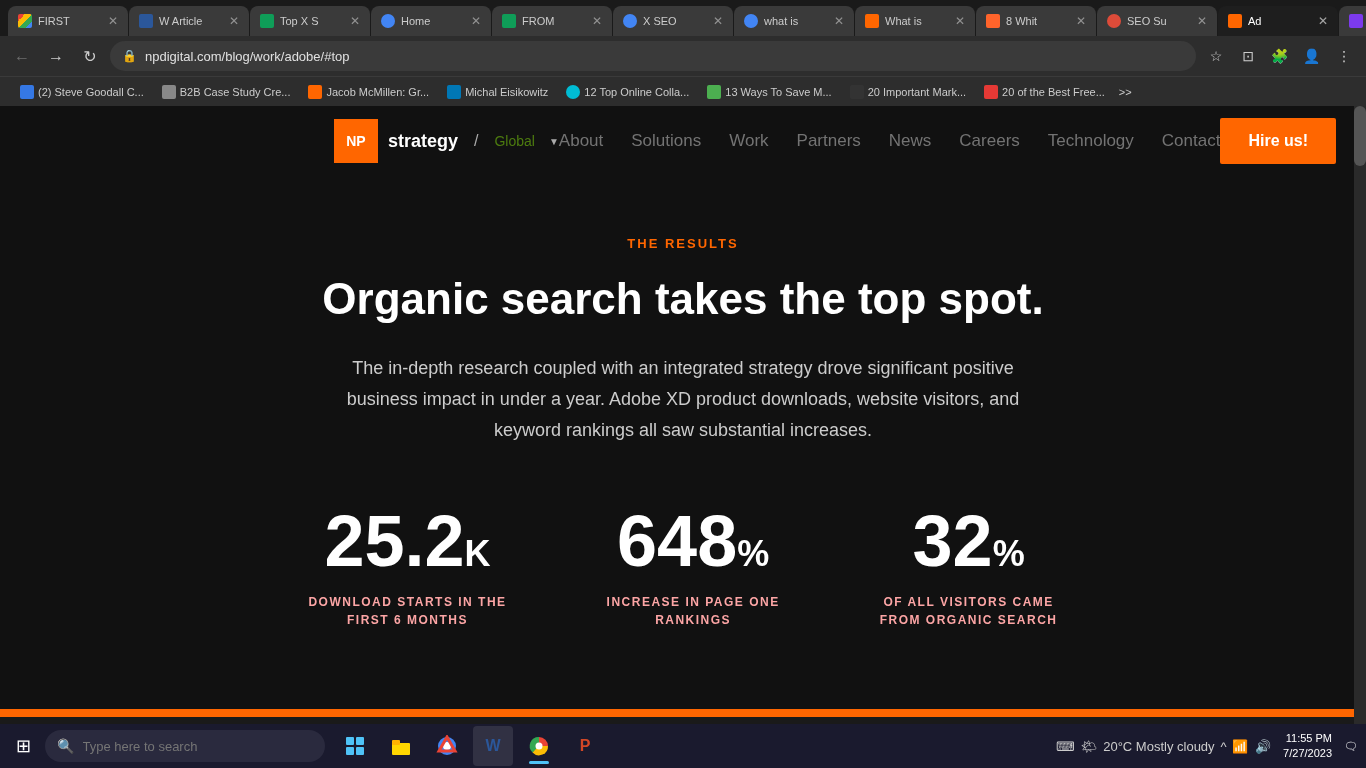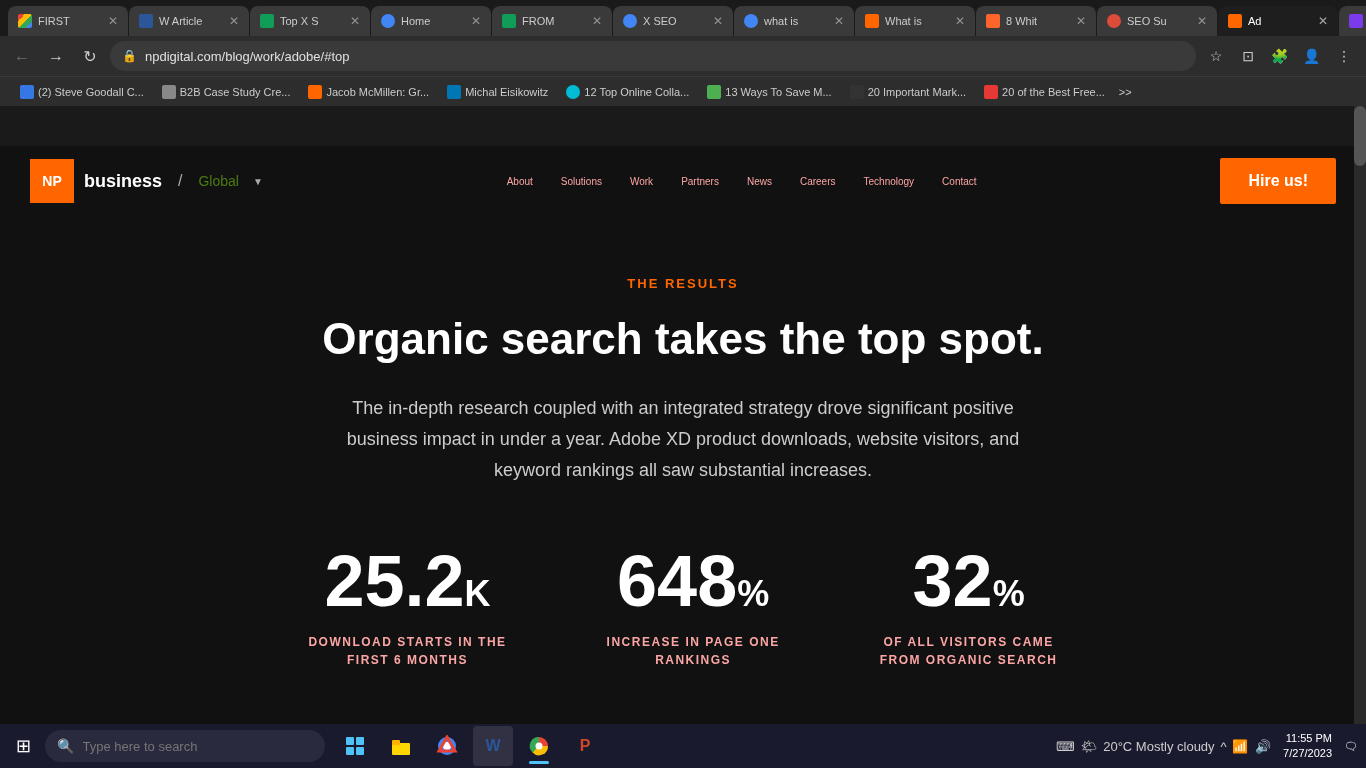--- a/index.html
+++ b/index.html
@@ -56,35 +56,35 @@
       cursor: pointer; white-space: nowrap;
     }
     .more-bookmarks { color: #ccc; font-size: 11px; padding: 0 4px; }
 
     
     .website { background: #111; width: 100%; }
 
     
     .site-nav {
       display: flex; align-items: center; background: #111;
-      height: 70px; padding: 0 30px; justify-content: space-between; margin-top: 40px;
+      height: 70px; padding: 0 30px; justify-content: flex-end;
     }
     .logo-area { display: flex; align-items: center; gap: 10px; }
     .logo-box {
       background: #ff6600; width: 44px; height: 44px;
       display: flex; align-items: center; justify-content: center;
       font-weight: 900; font-size: 14px; color: #fff; border: 2px solid #ff6600;
     }
     .logo-text { color: #fff; font-size: 18px; font-weight: 600; }
     .logo-separator { color: #aaa; margin: 0 6px; }
     .logo-global { color: #4d7c0f; font-size: 14px; }
     .logo-dropdown { color: #aaa; font-size: 10px; margin-left: 4px; }
 
     .nav-links { display: flex; align-items: center; gap: 28px; }
-    .nav-link { color: #fca5a5; font-size: 10px; text-decoration: none; cursor: pointer; }
+    .nav-link { color: #737373; font-size: 17px; text-decoration: none; cursor: pointer; }
 
     .hire-btn {
       background: #ff6600; color: #fff; border: none;
       padding: 14px 28px; font-size: 16px; font-weight: 600;
       cursor: pointer; border-radius: 2px;
     }
 
     
     .main-content {
       background: #111; text-align: center;
@@ -310,21 +310,21 @@
     </div>
     <span class="more-bookmarks">&gt;&gt;</span>
   </div>
 </div>
 
 <div class="website">
 
   <nav class="site-nav">
     <div class="logo-area">
       <div class="logo-box">NP</div>
-      <span class="logo-text">business</span>
+      <span class="logo-text">strategy</span>
       <span class="logo-separator">/</span>
       <span class="logo-global">Global</span>
       <span class="logo-dropdown">▼</span>
     </div>
     <div class="nav-links">
       <a class="nav-link">About</a>
       <a class="nav-link">Solutions</a>
       <a class="nav-link">Work</a>
       <a class="nav-link">Partners</a>
       <a class="nav-link">News</a>

